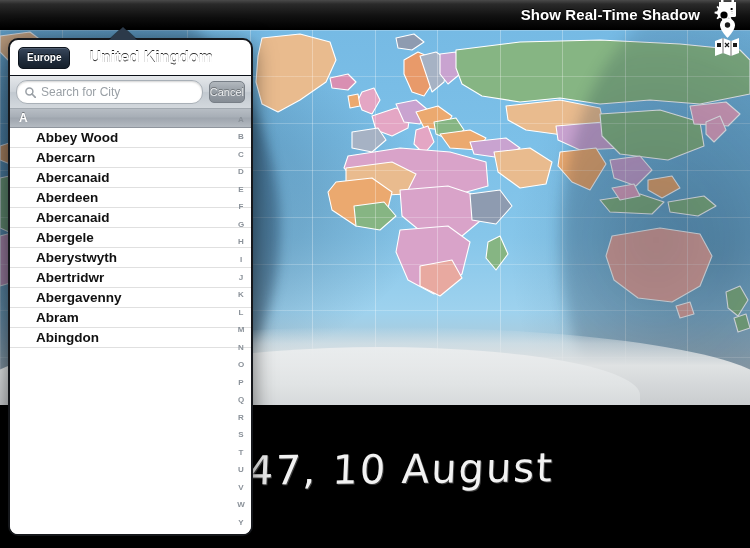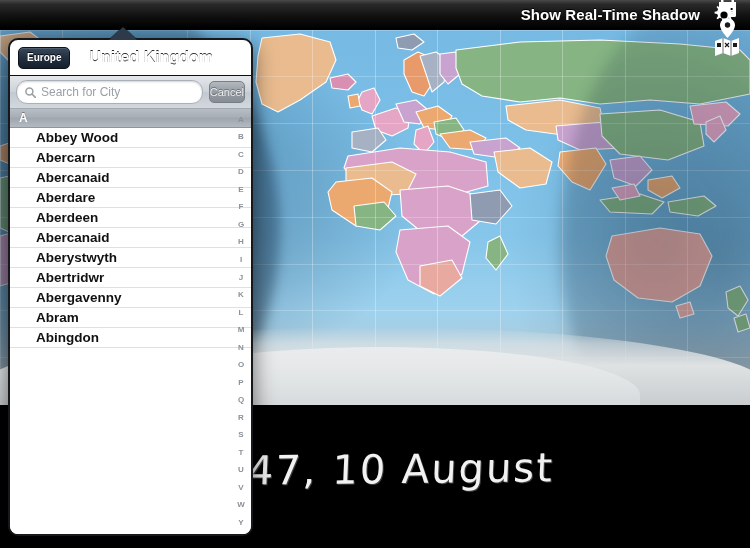--- a/index.html
+++ b/index.html
@@ -349,23 +349,23 @@
     </div>
     <div id="cancel-button">Cancel</div>
   </div>
 
   <div id="list-wrap">
     <div id="section-header">A</div>
     <div id="city-rows">
         <div class="city-row">Abbey Wood</div>
         <div class="city-row">Abercarn</div>
         <div class="city-row">Abercanaid</div>
-        <div class="city-row">Aberdare</div>
         <div class="city-row">Aberdeen</div>
         <div class="city-row">Abercanaid</div>
+        <div class="city-row">Abergele</div>
         <div class="city-row">Aberystwyth</div>
         <div class="city-row">Abertridwr</div>
         <div class="city-row">Abergavenny</div>
         <div class="city-row">Abram</div>
         <div class="city-row">Abingdon</div>
       </div>
     <div id="alpha-index">
         <div class="alpha-letter">A</div>
         <div class="alpha-letter">B</div>
         <div class="alpha-letter">C</div>

